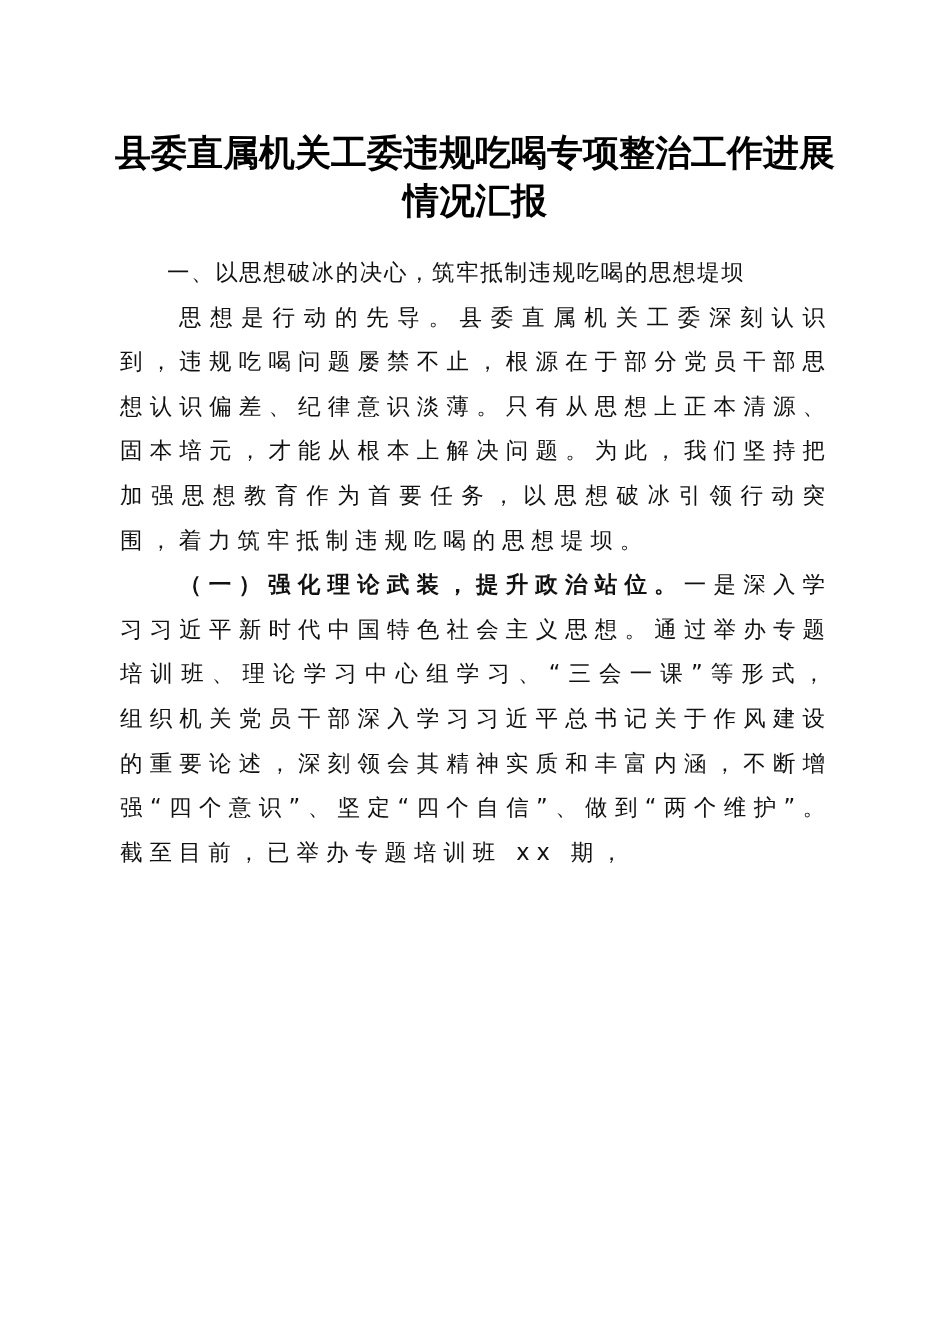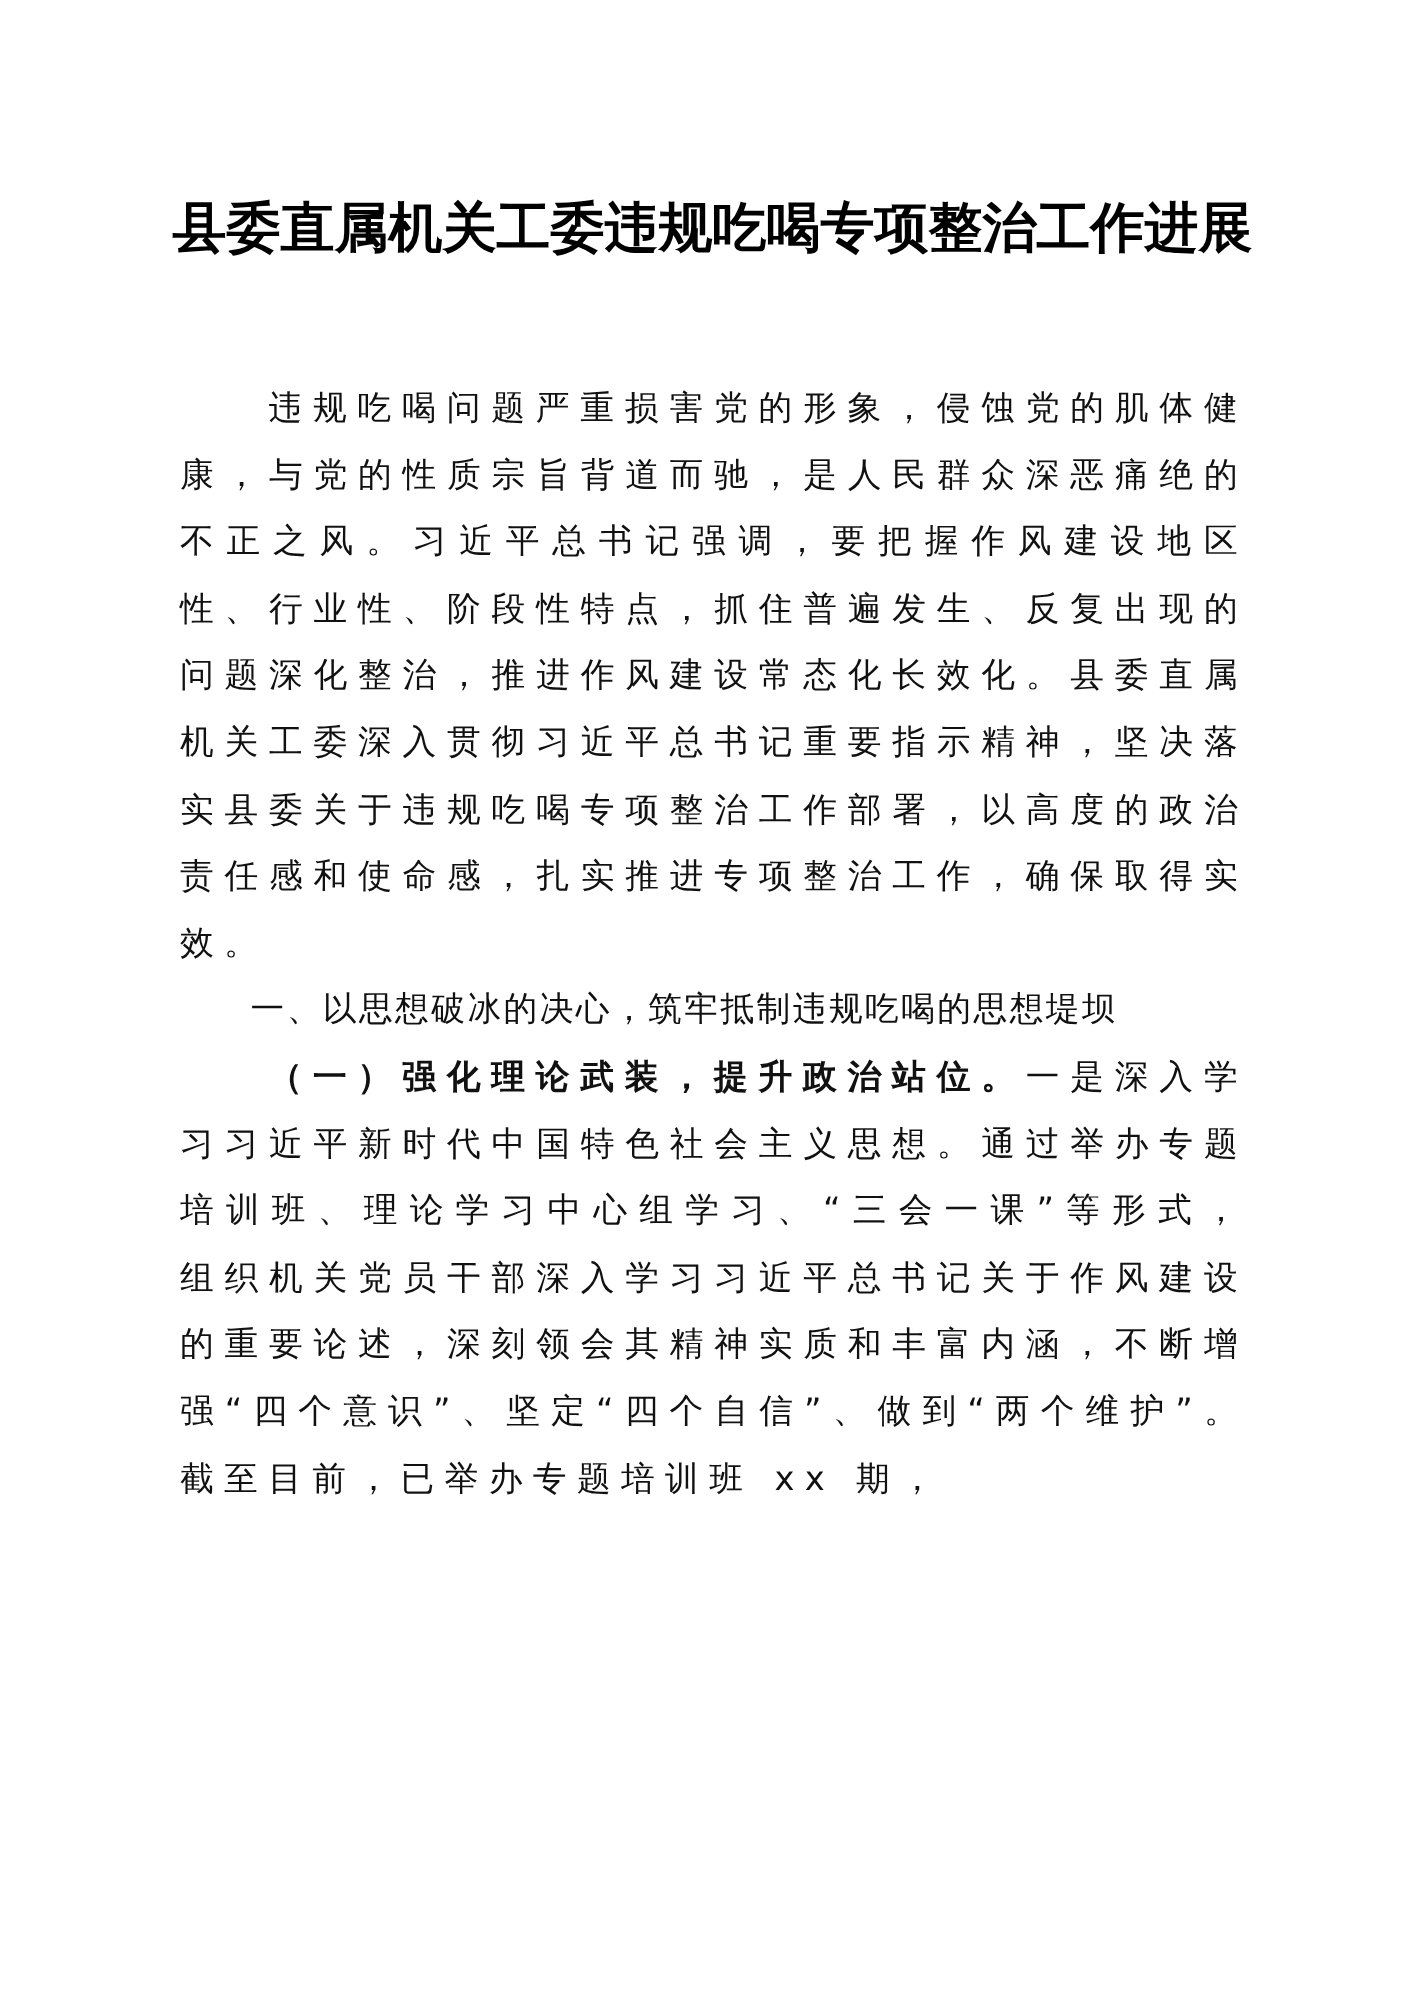--- a/index.html
+++ b/index.html
@@ -21,20 +21,21 @@
   .body p { margin: 0; text-indent: 59px; }
   .body p.h1 { font-weight: normal; letter-spacing: 1.6px; text-indent: 47px; }
   .body span.h2 { font-weight: bold; margin-top: 24px; }
 </style>
 </head>
 <body>
 
 <div class="page">
   <div class="title">
     <div>县委直属机关工委违规吃喝专项整治工作进展</div>
+    <div>情况汇报</div>
   </div>
 
   <div class="body">
-    <p>违规吃喝问题严重损害党的形象，侵蚀党的肌体健康，与党的性质宗旨背道而驰，是人民群众深恶痛绝的不正之风。习近平总书记强调，要把握作风建设地区性、行业性、阶段性特点，抓住普遍发生、反复出现的问题深化整治，推进作风建设常态化长效化。县委直属机关工委深入贯彻习近平总书记重要指示精神，坚决落实县委关于违规吃喝专项整治工作部署，以高度的政治责任感和使命感，扎实推进专项整治工作，确保取得实效。</p>
     <p class="h1">一、以思想破冰的决心，筑牢抵制违规吃喝的思想堤坝</p>
+    <p>思想是行动的先导。县委直属机关工委深刻认识到，违规吃喝问题屡禁不止，根源在于部分党员干部思想认识偏差、纪律意识淡薄。只有从思想上正本清源、固本培元，才能从根本上解决问题。为此，我们坚持把加强思想教育作为首要任务，以思想破冰引领行动突围，着力筑牢抵制违规吃喝的思想堤坝。</p>
     <p><span class="h2">（一）强化理论武装，提升政治站位。</span><span>一是深入学习习近平新时代中国特色社会主义思想。通过举办专题培训班、理论学习中心组学习、“三会一课”等形式，组织机关党员干部深入学习习近平总书记关于作风建设的重要论述，深刻领会其精神实质和丰富内涵，不断增强“四个意识”、坚定“四个自信”、做到“两个维护”。截至目前，已举办专题培训班 xx 期，</span></p>
   </div>
 </div>
 
 </body></html>

